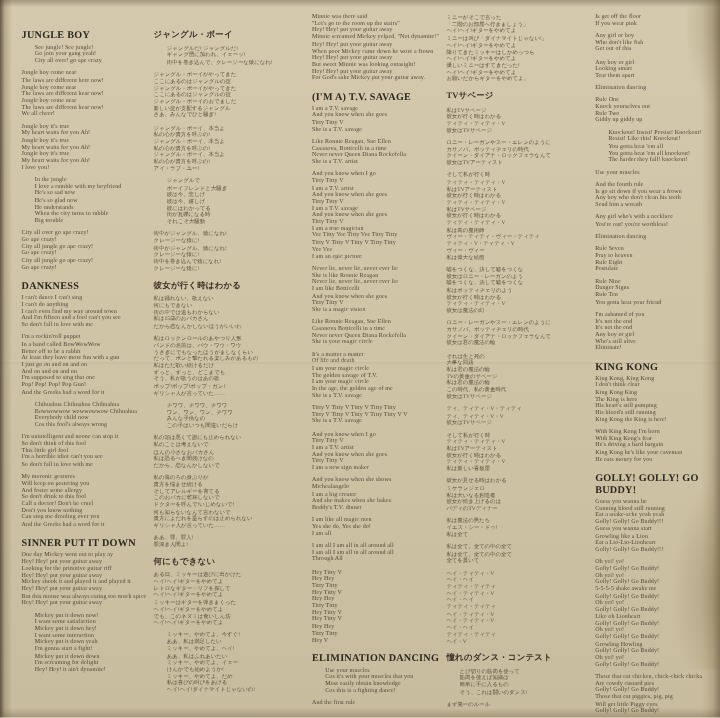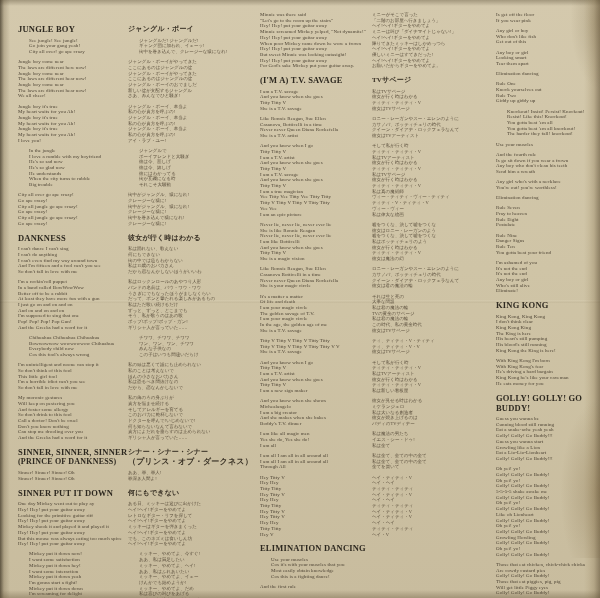--- a/index.html
+++ b/index.html
@@ -121,27 +121,20 @@
           <div class="line">Will keep on pestering you</div>
           <div class="line">And foster some allergy</div>
           <div class="line">So don't drink to this fool</div>
           <div class="line">Call a doctor! Don't be cruel</div>
           <div class="line">Don't you know nothing</div>
           <div class="line">Can stop me drooling over you</div>
           <div class="line">And the Greeks had a word for it</div>
         </div>
       </div>
       <div class="section">
-        <div class="heading">SINNER, SINNER, SINNER<span class="sub">(PRINCE OF DANKNESS)</span></div>
-        <div class="stanza">
-          <div class="line">Sinner! Sinner! Sinner! Oh</div>
-          <div class="line">Sinner! Sinner! Sinner! Oh</div>
-        </div>
-      </div>
-      <div class="section">
         <div class="heading">SINNER PUT IT DOWN</div>
         <div class="stanza">
           <div class="line">One day Mickey went out to play ay</div>
           <div class="line">Hey! Hey! put your guitar away</div>
           <div class="line">Looking for the primitive guitar riff</div>
           <div class="line">Hey! Hey! put your guitar away</div>
           <div class="line">Mickey shook it and played it and played it</div>
           <div class="line">Hey! Hey! put your guitar away</div>
           <div class="line">But this mouse was always eating too much spice</div>
           <div class="line">Hey! Hey! put your guitar away</div>
@@ -241,21 +234,20 @@
           <div class="line">貴方を悩ませ続ける</div>
           <div class="line">そしてアレルギーを育てる</div>
           <div class="line">このおバカに乾杯しないで</div>
           <div class="line">ドクターを呼んで!いじめないで!</div>
           <div class="line">何も知らないなんて言わないで</div>
           <div class="line">貴方によだれを垂らすのは止められない</div>
           <div class="line">ギリシャ人が言っていた……</div>
         </div>
       </div>
       <div class="section">
-        <div class="heading">シナー・シナー・シナー<span class="sub">（プリンス・オブ・ダークネス）</span></div>
         <div class="stanza">
           <div class="line">ああ、罪、罪人!</div>
           <div class="line">罪深き人間よ!</div>
         </div>
       </div>
       <div class="section">
         <div class="heading">何にもできない</div>
         <div class="stanza">
           <div class="line">ある日、ミッキーは遊びに出かけた</div>
           <div class="line">ヘイ!ヘイ!ギターをやめてよ</div>
@@ -509,20 +501,32 @@
           <div class="line">ヘイ・ティティ・V</div>
           <div class="line">ヘイ・ヘイ</div>
           <div class="line">ティティ・ティティ</div>
           <div class="line">ヘイ・ティティ・V</div>
           <div class="line">ヘイ・ティティ・V</div>
           <div class="line">ヘイ・ヘイ</div>
           <div class="line">ティティ・ティティ</div>
           <div class="line">ヘイ・V</div>
         </div>
       </div>
+      <div class="section">
+        <div class="heading">憧れのダンス・コンテスト</div>
+        <div class="stanza indent">
+          <div class="line">とび切りの筋肉を使って</div>
+          <div class="line">筋肉を使えば知識は</div>
+          <div class="line">簡単に手に入るもの</div>
+          <div class="line">そう、これは闘いのダンス!</div>
+        </div>
+        <div class="stanza">
+          <div class="line">まず第一のルール</div>
+        </div>
+      </div>
     </div>
   <div class="col en" style="left:496px;">
       <div class="section">
         <div class="stanza">
           <div class="line">Is get off the floor</div>
           <div class="line">If you wear pink</div>
         </div>
         <div class="stanza">
           <div class="line">Any girl or boy</div>
           <div class="line">Who don't like fish</div>

